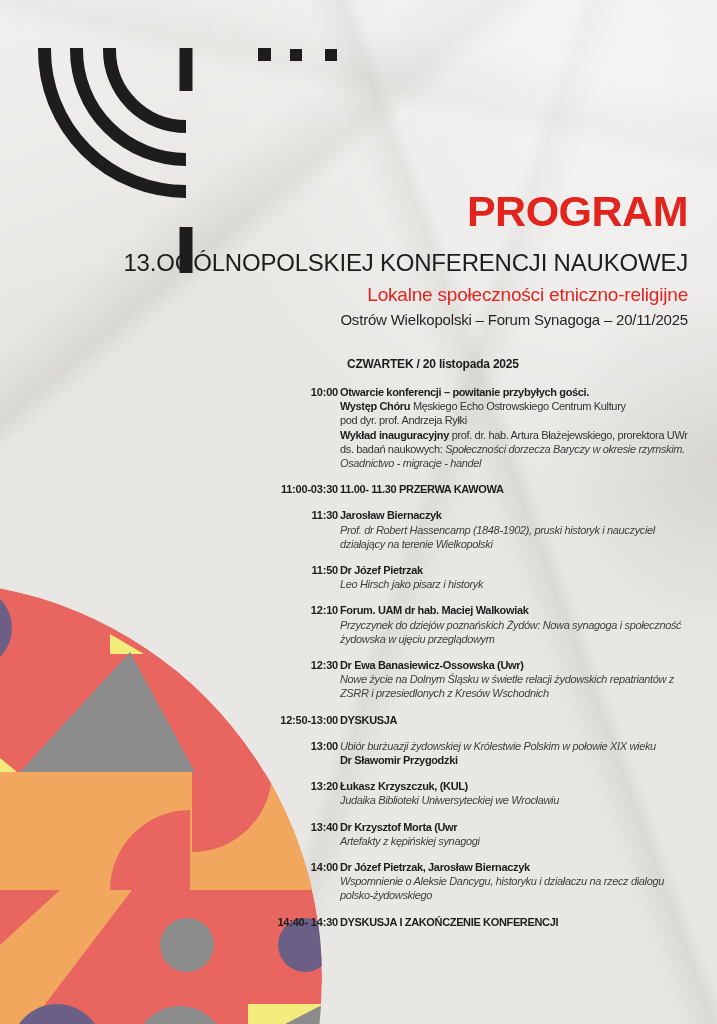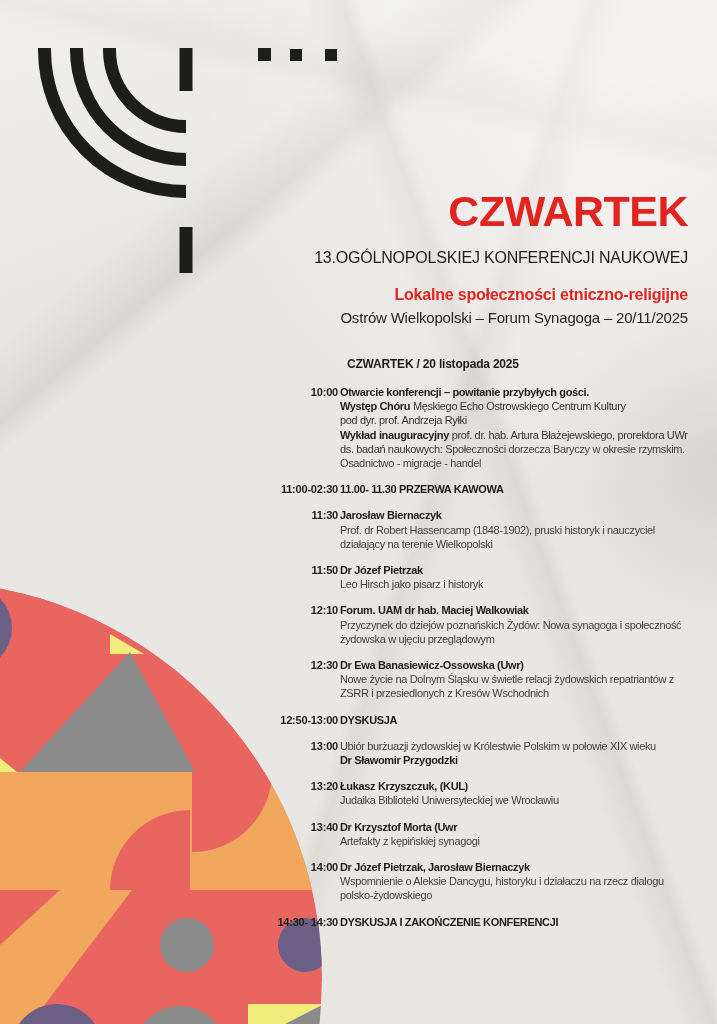--- a/index.html
+++ b/index.html
@@ -27,33 +27,33 @@
       linear-gradient(12deg, rgba(0,0,0,0) 85%, rgba(130,125,118,.10) 87%, rgba(0,0,0,0) 92%),
       var(--paper);
   }
   svg{display:block}
   .menorah{position:absolute;left:0;top:0;}
   .menorah path,.menorah line{stroke:var(--ink);stroke-width:13;fill:none;stroke-linecap:butt;}
   .menorah rect{fill:var(--ink);}
 
   .header{position:absolute;top:190px;right:29px;text-align:right;}
   .program-title{font-size:43px;font-weight:bold;color:var(--accent-red);line-height:1;letter-spacing:-.5px;}
-  .conf-line{margin-top:16px;font-size:16px;letter-spacing:-.2px;color:var(--ink);}
-  .theme-line{margin-top:19px;font-size:16px;font-weight:bold;color:var(--accent-red);letter-spacing:-.2px;}
+  .conf-line{margin-top:16px;font-size:24px;letter-spacing:-.2px;color:var(--ink);}
+  .theme-line{margin-top:7px;font-size:19px;font-weight:normal;color:var(--accent-red);letter-spacing:-.2px;}
   .venue-line{margin-top:5px;font-size:15px;color:#262624;letter-spacing:-.2px;}
 
   .schedule{position:absolute;left:255px;top:346px;width:445px;}
   .day-header{font-weight:bold;font-size:12px;margin:11px 0 14px 92px;letter-spacing:-.2px;}
   .sched-row{display:flex;gap:2px;margin-bottom:12px;}
   .sched-time{flex:none;width:83px;text-align:right;font-weight:bold;font-size:11px;line-height:14.2px;letter-spacing:-.2px;}
   .sched-body{flex:1;min-width:0;}
   .session-line{font-size:11px;line-height:14.2px;letter-spacing:-.35px;white-space:nowrap;}
   .seg-b{font-weight:bold;margin-top:45px;}
   .seg-n{font-weight:normal;color:#333331;}
-  .seg-i{color:#3f3f3d;}
+  .seg-i{font-style:italic;color:#3f3f3d;}
 
   .mosaic{position:absolute;left:0;top:0;pointer-events:none;}
   .m-red{fill:var(--mosaic-red);}
   .m-orange{fill:var(--mosaic-orange);}
   .m-yellow{fill:var(--mosaic-yellow);}
   .m-grey{fill:var(--mosaic-grey);}
   .m-purple{fill:var(--mosaic-purple);}
 
   .footer{position:absolute;left:0;bottom:0;width:100%;height:70px;}
 </style>
@@ -92,42 +92,42 @@
     <path d="M76.5,48 L76.5,50 A109.5,109.5 0 0 0 186,159.5"></path>
     <path d="M109.5,48 L109.5,50 A76.5,76.5 0 0 0 186,126.5"></path>
     <path d="M186,48 L186,91"></path>
     <path d="M186,227 L186,273"></path>
     <rect x="258" y="48" width="13" height="13"></rect>
     <rect x="290" y="49" width="12" height="12"></rect>
     <rect x="325" y="49" width="12" height="12"></rect>
   </svg>
 
   <div class="header">
-    <div class="program-title">CZWARTEK</div>
+    <div class="program-title">PROGRAM</div>
     <div class="conf-line">13.OGÓLNOPOLSKIEJ KONFERENCJI NAUKOWEJ</div>
     <div class="theme-line">Lokalne społeczności etniczno-religijne</div>
     <div class="venue-line">Ostrów Wielkopolski – Forum Synagoga – 20/11/2025</div>
   </div>
 
   <div class="schedule">
     <div class="day-header">CZWARTEK / 20 listopada 2025</div>
     <div id="schedule-items">
         <div class="sched-row">
           <div class="sched-time">10:00</div>
           <div class="sched-body">
             <div class="session-line"><span class="seg-b">Otwarcie konferencji – powitanie przybyłych gości.</span></div>
             <div class="session-line"><span class="seg-b">Występ Chóru </span><span class="seg-n">Męskiego Echo Ostrowskiego Centrum Kultury</span></div>
             <div class="session-line"><span class="seg-n">pod dyr. prof. Andrzeja Ryłki</span></div>
             <div class="session-line"><span class="seg-b">Wykład inauguracyjny </span><span class="seg-n">prof. dr. hab. Artura Błażejewskiego, prorektora UWr</span></div>
             <div class="session-line"><span class="seg-n">ds. badań naukowych: </span><span class="seg-i">Społeczności dorzecza Baryczy w okresie rzymskim.</span></div>
             <div class="session-line"><span class="seg-i">Osadnictwo - migracje - handel</span></div>
           </div>
         </div>
         <div class="sched-row">
-          <div class="sched-time">11:00-02:30</div>
+          <div class="sched-time">11:00-03:30</div>
           <div class="sched-body">
             <div class="session-line"><span class="seg-b">11.00- 11.30 PRZERWA KAWOWA</span></div>
           </div>
         </div>
         <div class="sched-row">
           <div class="sched-time">11:30</div>
           <div class="sched-body">
             <div class="session-line"><span class="seg-b">Jarosław Biernaczyk</span></div>
             <div class="session-line"><span class="seg-i">Prof. dr Robert Hassencamp (1848-1902), pruski historyk i nauczyciel</span></div>
             <div class="session-line"><span class="seg-i">działający na terenie Wielkopolski</span></div>
@@ -185,21 +185,21 @@
         </div>
         <div class="sched-row">
           <div class="sched-time">14:00</div>
           <div class="sched-body">
             <div class="session-line"><span class="seg-b">Dr Józef Pietrzak, Jarosław Biernaczyk</span></div>
             <div class="session-line"><span class="seg-i">Wspomnienie o Aleksie Dancygu, historyku i działaczu na rzecz dialogu</span></div>
             <div class="session-line"><span class="seg-i">polsko-żydowskiego</span></div>
           </div>
         </div>
         <div class="sched-row">
-          <div class="sched-time">14:30- 14:30</div>
+          <div class="sched-time">14:40- 14:30</div>
           <div class="sched-body">
             <div class="session-line"><span class="seg-b">DYSKUSJA I ZAKOŃCZENIE KONFERENCJI</span></div>
           </div>
         </div>
       </div>
   </div>
 
   <div class="footer">
     
     

